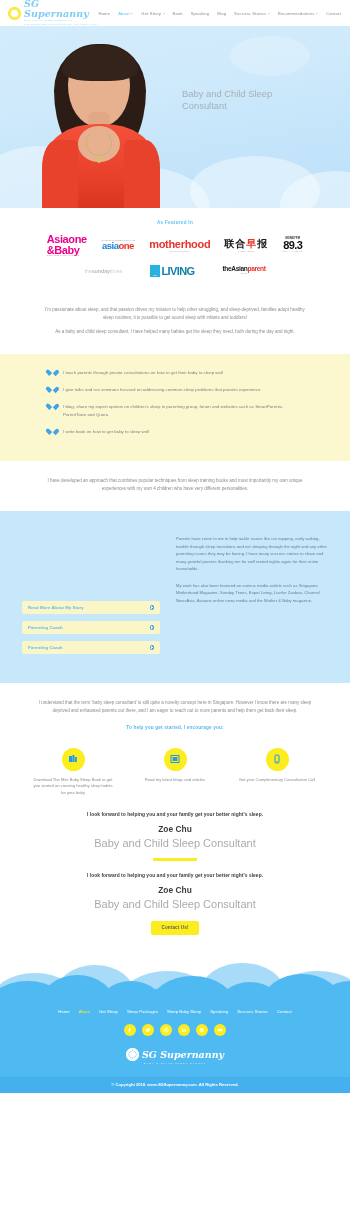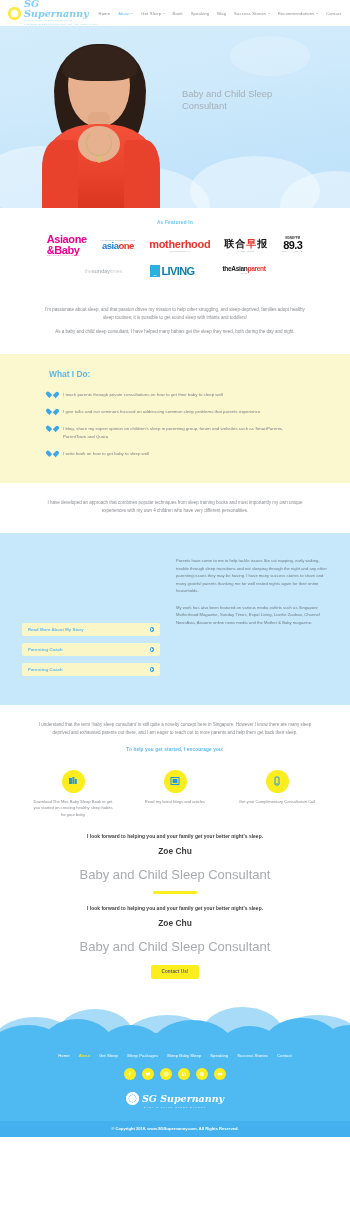--- a/index.html
+++ b/index.html
@@ -184,21 +184,21 @@
   .card-icon{
     width:23px;height:23px;border-radius:50%;background:#fced1f;
     margin:0 auto 6px; display:flex; align-items:center; justify-content:center;
   }
   .card-icon svg{display:block;}
   .card-text{font-size:4.1px; line-height:1.6; color:#8a8c90;}
   
   .sigblock{text-align:center; padding:12px 20px 0;}
   .sig-line{font-size:4.9px; font-weight:bold; color:#3c3c3c; letter-spacing:.05px;}
   .sig-name{font-size:8.4px; font-weight:bold; color:#3c3c3c; margin-top:7px;}
-  .sig-role{font-size:13px; color:#a8acb0; margin-top:11px;}
+  .sig-role{font-size:11px; color:#a8acb0; margin-top:3px;}
   .sig-rule{width:44px;height:2.2px;background:#fced1f; margin:9px auto 0; border-radius:1px;}
   .btn-contact{
     display:inline-block; background:#fced1f; color:#5f6063; font-size:4.6px; font-weight:bold;
     padding:4.5px 11px; border-radius:2px; margin-top:11px; border:none; cursor:pointer;
     font-family:"Liberation Sans", sans-serif; letter-spacing:.1px;
   }
   
   .cloudtop{position:relative; height:42px; background:#fff; overflow:hidden; margin-top:16px;}
   .cloudtop .c{position:absolute; border-radius:50%;}
   .footer{
@@ -367,21 +367,20 @@
   </div>
 </section>
 
 <section class="copy-block">
   <p class="copy-p">I'm passionate about sleep, and that passion drives my mission to help other struggling, and sleep-deprived, families adopt healthy sleep routines; it is possible to get sound sleep with infants and toddlers!</p>
   <p class="copy-p">As a baby and child sleep consultant, I have helped many babies get the sleep they need, both during the day and night.</p>
 </section>
 
 <section class="whatido">
   <div class="whatido-inner">
-    <h2 class="whatido-title">What I Do:</h2>
     <div id="whatido-list">
         <div class="bullet">
           <span class="heart"></span>
           <div class="bullet-text">I teach parents through private consultations on how to get their baby to sleep well</div>
         </div>
         <div class="bullet">
           <span class="heart"></span>
           <div class="bullet-text">I give talks and run seminars focused on addressing common sleep problems that parents experience</div>
         </div>
         <div class="bullet">

